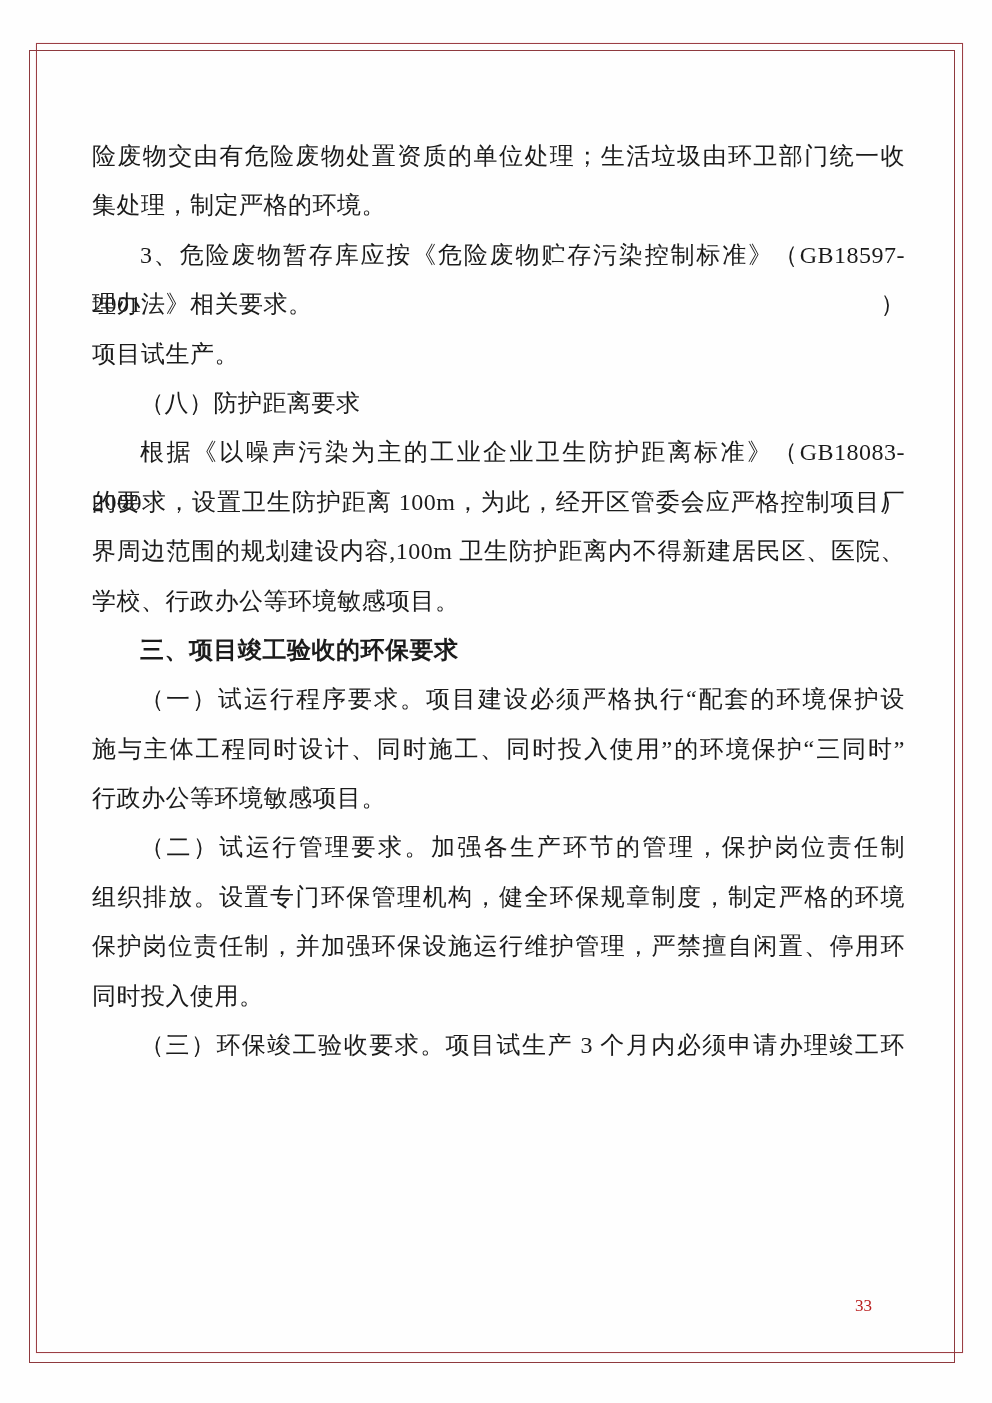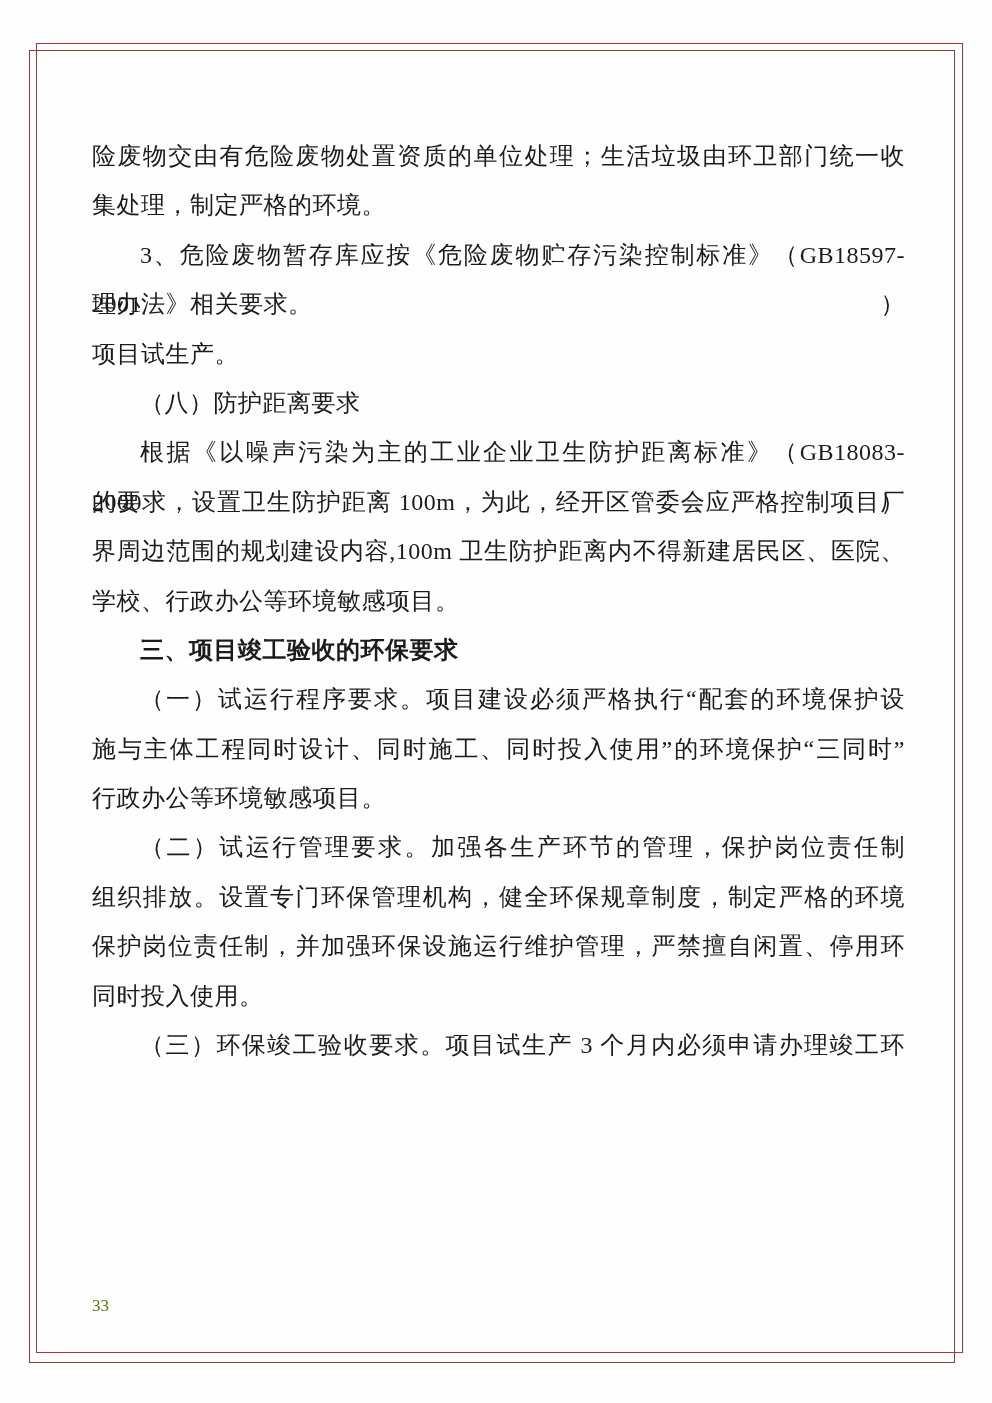--- a/index.html
+++ b/index.html
@@ -56,23 +56,23 @@
     text-align-last: justify;
     text-justify: inter-character;
   }
   .tline.indent { text-indent: 2em; }
   .tline.bold { font-weight: bold; }
   .page-number {
     position: absolute;
     left: 92px;
     top: 1294px;
     width: 780px;
-    text-align: left;
+    text-align: right;
     font-size: 17px;
-    color: #4d7c0f;
+    color: #b91c1c;
     line-height: 24px;
   }
 </style>
 </head>
 <body>
 
 <div class="page">
   <div class="border-rect border-a"></div>
   <div class="border-rect border-b"></div>
 

